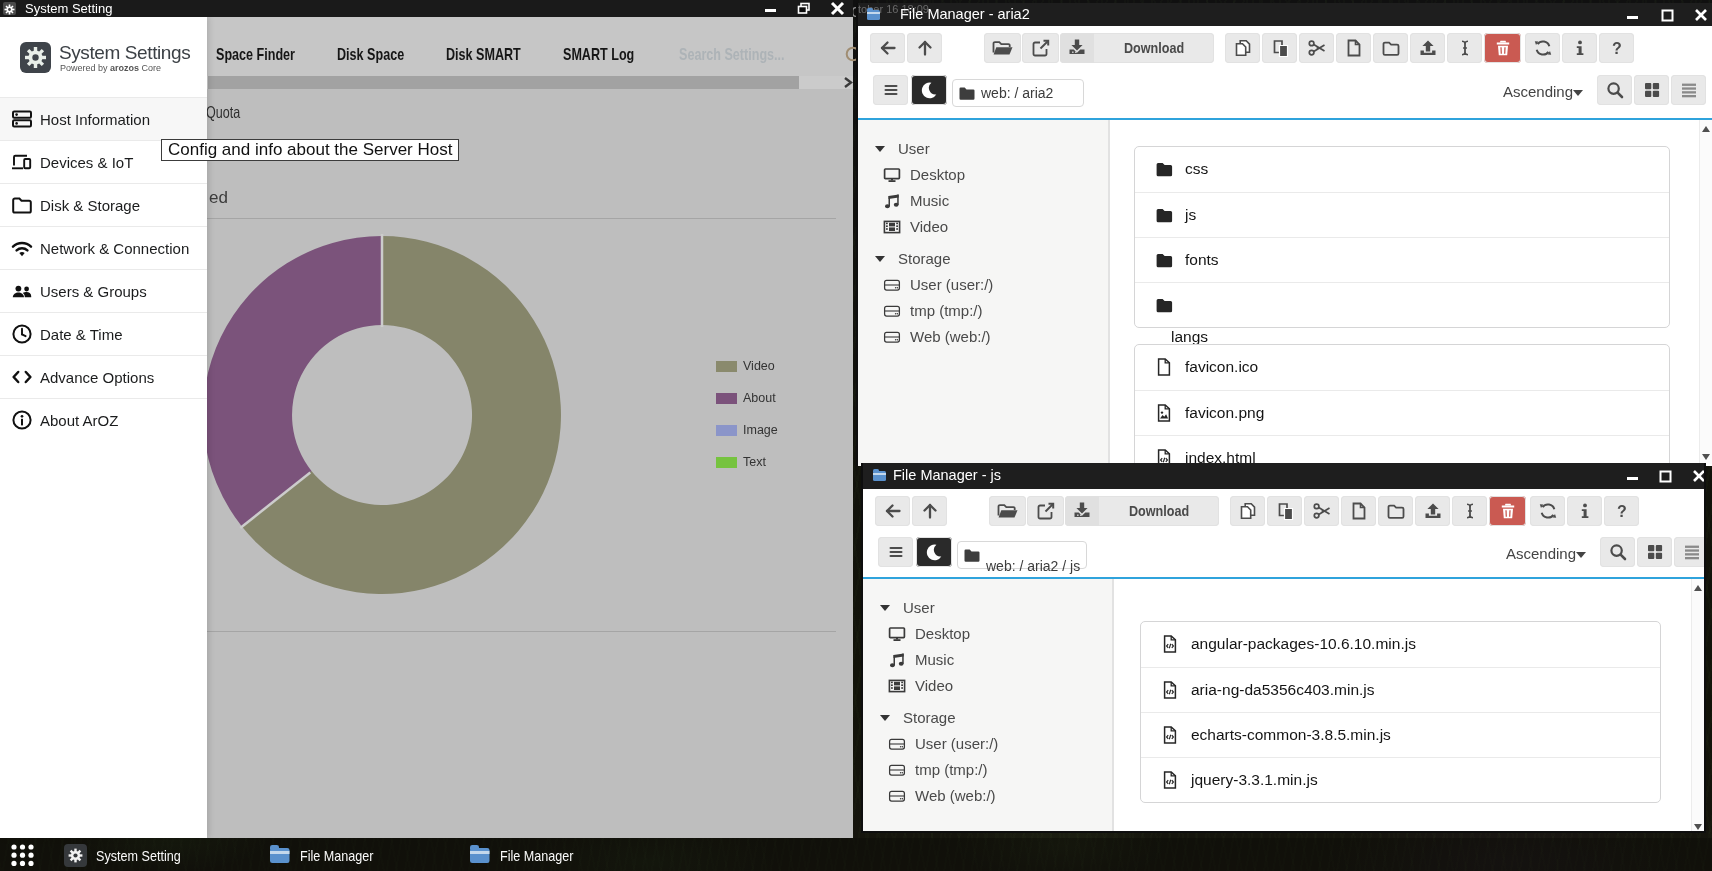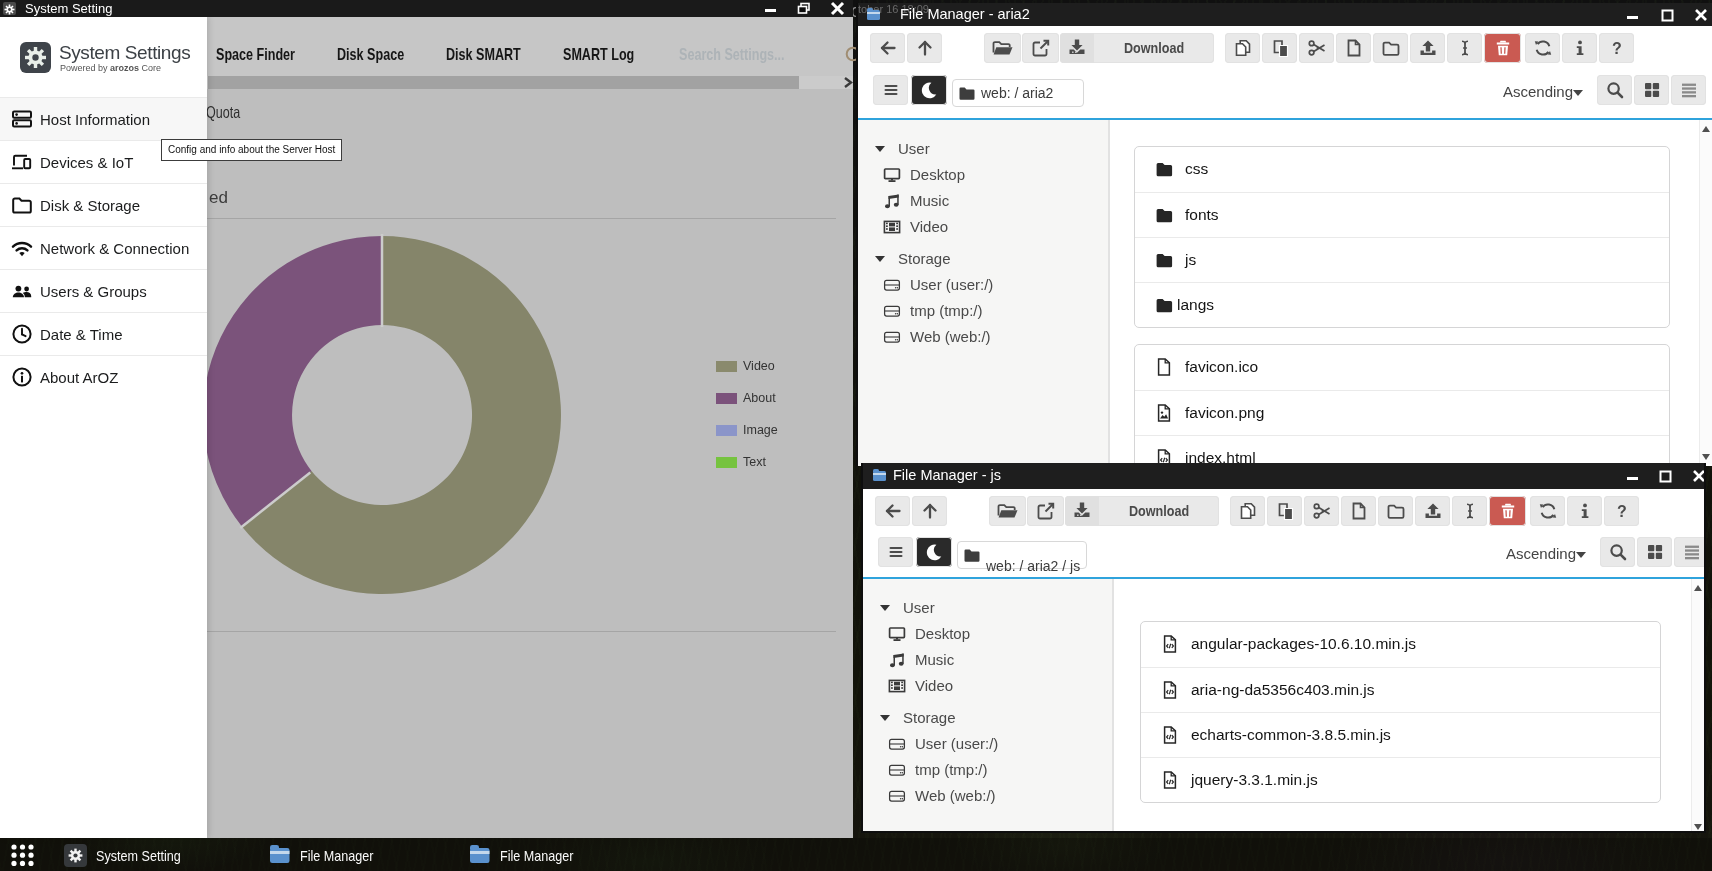--- a/index.html
+++ b/index.html
@@ -33,21 +33,21 @@
   .logo { position:absolute; left:20px; top:25px; width:31px; height:31px; background:#3f444a; border-radius:6px; }
   .hd-title { position:absolute; left:59px; top:25px; font-size:19px; letter-spacing:-0.4px; color:#3c4146; white-space:nowrap; }
   .hd-sub { position:absolute; left:60px; top:46px; font-size:9px; color:#555; white-space:nowrap; }
   #menu { position:absolute; left:0; top:80px; width:207px; }
   .mi { position:relative; width:207px; height:43px; border-top:1px solid #eaeaea; background:#fff; }
   .mi.first { background:#f7f7f7; }
   .mi .lbl { position:absolute; left:40px; top:13px; font-size:15px; color:#1b1c1d; }
   .mi svg { position:absolute; left:11px; top:10px; }
 
   
-  #tooltip { position:absolute; left:161px; top:139px; height:22px; background:#fff; border:1px solid #3c3c3c; font-size:10px; color:#111; line-height:20px; padding:0 6px; white-space:nowrap; z-index:30; }
+  #tooltip { position:absolute; left:161px; top:139px; height:22px; background:#fff; border:1px solid #3c3c3c; font-size:17px; color:#111; line-height:20px; padding:0 6px; white-space:nowrap; z-index:30; }
 
   
   .leg { position:absolute; left:716px; width:21px; height:11px; }
   .legt { position:absolute; left:743px; font-size:12.5px; color:#333; }
 
   
   .fm { position:absolute; background:#fff; border-left:2px solid #0e0e0e; border-right:2px solid #0e0e0e; overflow:hidden; }
   .fm .tb { position:absolute; left:-2px; top:0; right:-2px; height:23px; background:rgba(13,13,13,.93); }
   .fm .tb .ttl { position:absolute; top:3px; color:#fff; font-size:14.5px; }
   .fm-folder { position:absolute; width:13px; height:10px; background:#5a91cd; border-radius:1.5px; }
@@ -193,20 +193,29 @@
               <circle cx="11" cy="11" r="8.6" fill="none" stroke="#111" stroke-width="2"></circle>
               <g stroke="#111" stroke-width="1.9" stroke-linecap="round">
                 <line x1="11" y1="5.8" x2="11" y2="11.4"></line>
                 <line x1="11" y1="11.4" x2="14.6" y2="13.2"></line>
               </g>
             </svg>
           <span class="lbl">Date &amp; Time</span>
         </div>
         <div class="mi">
           <svg width="22" height="22" viewBox="0 0 22 22">
+              <g fill="none" stroke="#111" stroke-width="2.5" stroke-linecap="round" stroke-linejoin="round">
+                <path d="M7.2 6 L2.6 11 l4.6 5"></path>
+                <path d="M14.8 6 L19.4 11 l-4.6 5"></path>
+              </g>
+            </svg>
+          <span class="lbl">Advance Options</span>
+        </div>
+        <div class="mi">
+          <svg width="22" height="22" viewBox="0 0 22 22">
               <circle cx="11" cy="11" r="8.6" fill="none" stroke="#111" stroke-width="2"></circle>
               <circle cx="11" cy="7.3" r="1.35" fill="#111"></circle>
               <rect x="10" y="9.8" width="2" height="6.6" fill="#111"></rect>
             </svg>
           <span class="lbl">About ArOZ</span>
         </div>
       </div>
     </div>
 
     <div id="tooltip">Config and info about the Server Host</div>
@@ -515,37 +524,37 @@
               </svg>
             </span>
             <span class="nm" style="left:50px;">css</span>
           </div>
           <div class="frow">
             <span style="left:19px; top:12px; position:absolute;">
               <svg width="20" height="20" viewBox="0 0 20 20">
                 <path d="M2.6 15.8 V5.4 a1.5 1.5 0 0 1 1.5 -1.5 h4.5 l2 2.1 h6 a1.5 1.5 0 0 1 1.5 1.5 v8.3 a1.5 1.5 0 0 1 -1.5 1.5 H4.1 a1.5 1.5 0 0 1 -1.5 -1.5 Z" fill="#262626"></path>
               </svg>
             </span>
+            <span class="nm" style="left:50px;">js</span>
+          </div>
+          <div class="frow">
+            <span style="left:19px; top:12px; position:absolute;">
+              <svg width="20" height="20" viewBox="0 0 20 20">
+                <path d="M2.6 15.8 V5.4 a1.5 1.5 0 0 1 1.5 -1.5 h4.5 l2 2.1 h6 a1.5 1.5 0 0 1 1.5 1.5 v8.3 a1.5 1.5 0 0 1 -1.5 1.5 H4.1 a1.5 1.5 0 0 1 -1.5 -1.5 Z" fill="#262626"></path>
+              </svg>
+            </span>
             <span class="nm" style="left:50px;">fonts</span>
           </div>
           <div class="frow">
             <span style="left:19px; top:12px; position:absolute;">
               <svg width="20" height="20" viewBox="0 0 20 20">
                 <path d="M2.6 15.8 V5.4 a1.5 1.5 0 0 1 1.5 -1.5 h4.5 l2 2.1 h6 a1.5 1.5 0 0 1 1.5 1.5 v8.3 a1.5 1.5 0 0 1 -1.5 1.5 H4.1 a1.5 1.5 0 0 1 -1.5 -1.5 Z" fill="#262626"></path>
               </svg>
             </span>
-            <span class="nm" style="left:50px;">js</span>
-          </div>
-          <div class="frow">
-            <span style="left:19px; top:12px; position:absolute;">
-              <svg width="20" height="20" viewBox="0 0 20 20">
-                <path d="M2.6 15.8 V5.4 a1.5 1.5 0 0 1 1.5 -1.5 h4.5 l2 2.1 h6 a1.5 1.5 0 0 1 1.5 1.5 v8.3 a1.5 1.5 0 0 1 -1.5 1.5 H4.1 a1.5 1.5 0 0 1 -1.5 -1.5 Z" fill="#262626"></path>
-              </svg>
-            </span>
-            <span class="nm" style="left:42px;">langs</span>
+            <span class="nm" style="left:36px;margin-top:32px;">langs</span>
           </div>
         </div>
 <div class="flist" style="left:276px; top:341px; width:536px;">
           <div class="frow">
             <span style="left:19px; top:12px; position:absolute;">
               <svg width="20" height="20" viewBox="0 0 20 20">
                 <path d="M4.6 2 h6.6 L15.4 5.8 V18 H4.6 Z" fill="none" stroke="#262626" stroke-width="1.5"></path>
                 <path d="M11.2 2 V5.8 h4.2" fill="none" stroke="#262626" stroke-width="1.3"></path>
               </svg>
             </span>

